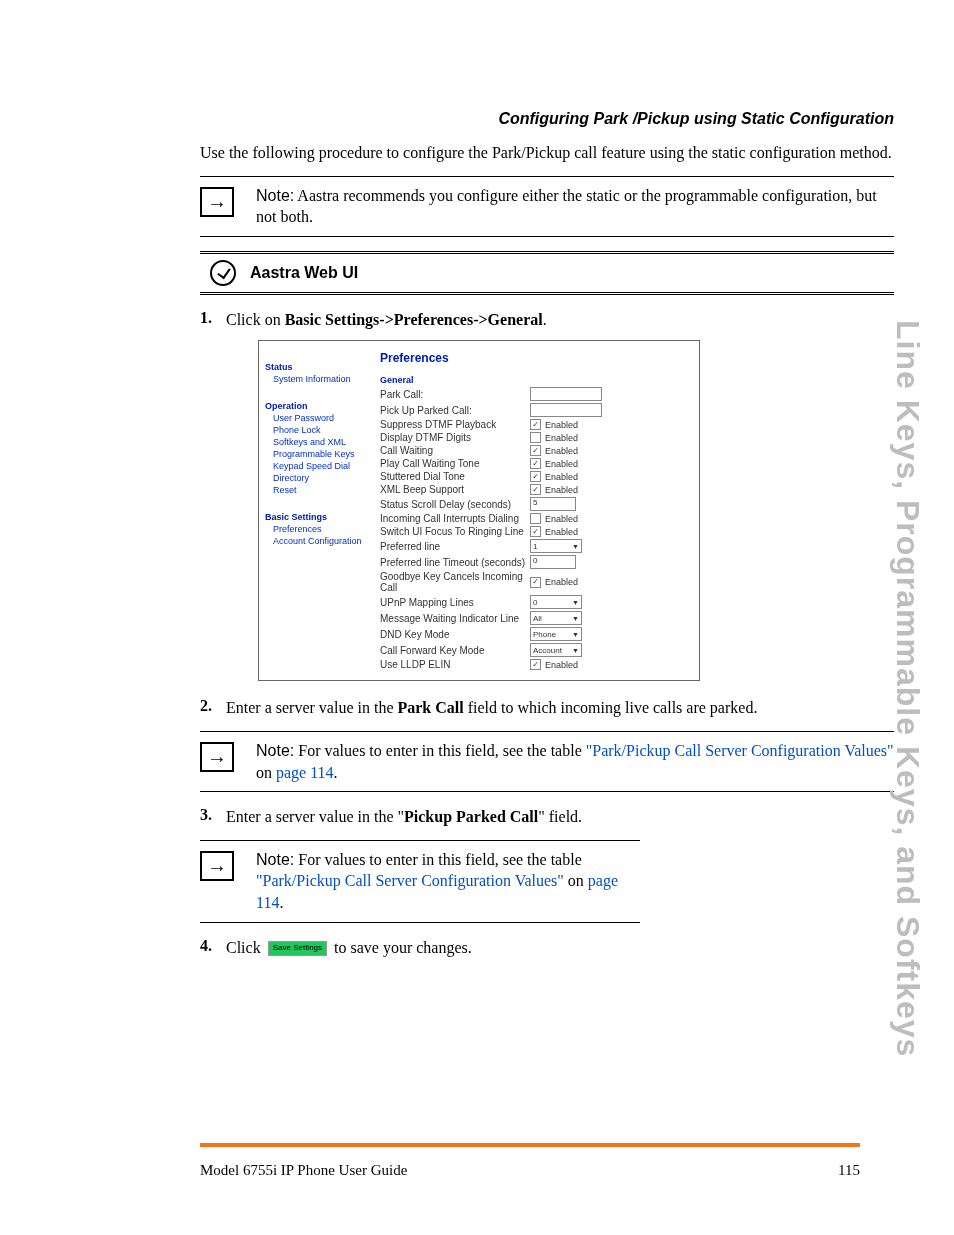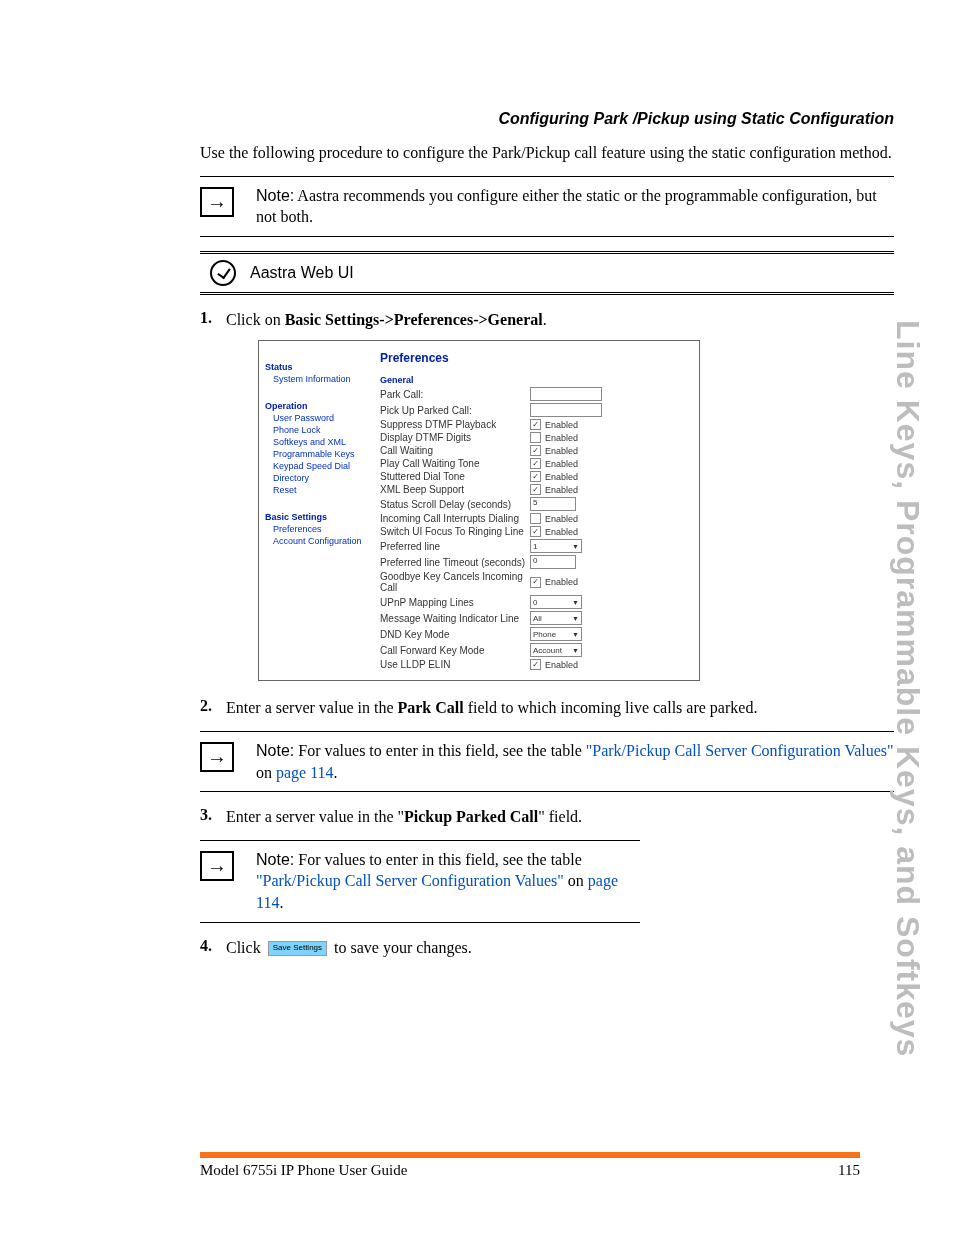--- a/index.html
+++ b/index.html
@@ -97,21 +97,21 @@
     position: absolute;
     top: 4px; left: 8px;
     width: 6px; height: 10px;
     border: 2px solid #000;
     border-top: none;
     border-left: none;
     transform: rotate(35deg);
   }
   .webui-label {
     font-family: Arial, Helvetica, sans-serif;
-    font-weight: normal;
+    font-weight: bold;
     font-size: 16px;
   }
   .step {
     display: flex;
     margin-bottom: 10px;
   }
   .step .num {
     width: 26px;
     flex: 0 0 auto;
     font-weight: bold;
@@ -210,38 +210,38 @@
     align-items: center;
     justify-content: center;
     font-size: 8px;
     color: #333;
     line-height: 1;
   }
 
   .save-btn {
     display: inline-block;
     border: 1px solid #999;
-    background: #7dd3fc;
+    background: #22c55e;
     font-family: Arial, sans-serif;
     font-size: 8px;
     padding: 1px 4px;
     margin: 0 3px;
     vertical-align: middle;
   }
 
   .footer {
     position: absolute;
     bottom: 56px;
     left: 200px;
     right: 94px;
-    border-top: 6px solid #f97316;
+    border-top: 4px solid #f97316;
     display: flex;
     justify-content: space-between;
     font-size: 15px;
-    padding-top: 4px;
+    padding-top: 15px;
   }
 </style>
 </head>
 <body>
 
 <div class="page">
   <div class="side-title">Line Keys, Programmable Keys, and Softkeys</div>
 
   <div class="section-heading">Configuring Park /Pickup using Static Configuration</div>
   <div class="para">Use the following procedure to configure the Park/Pickup call feature using the static configuration method.</div>

